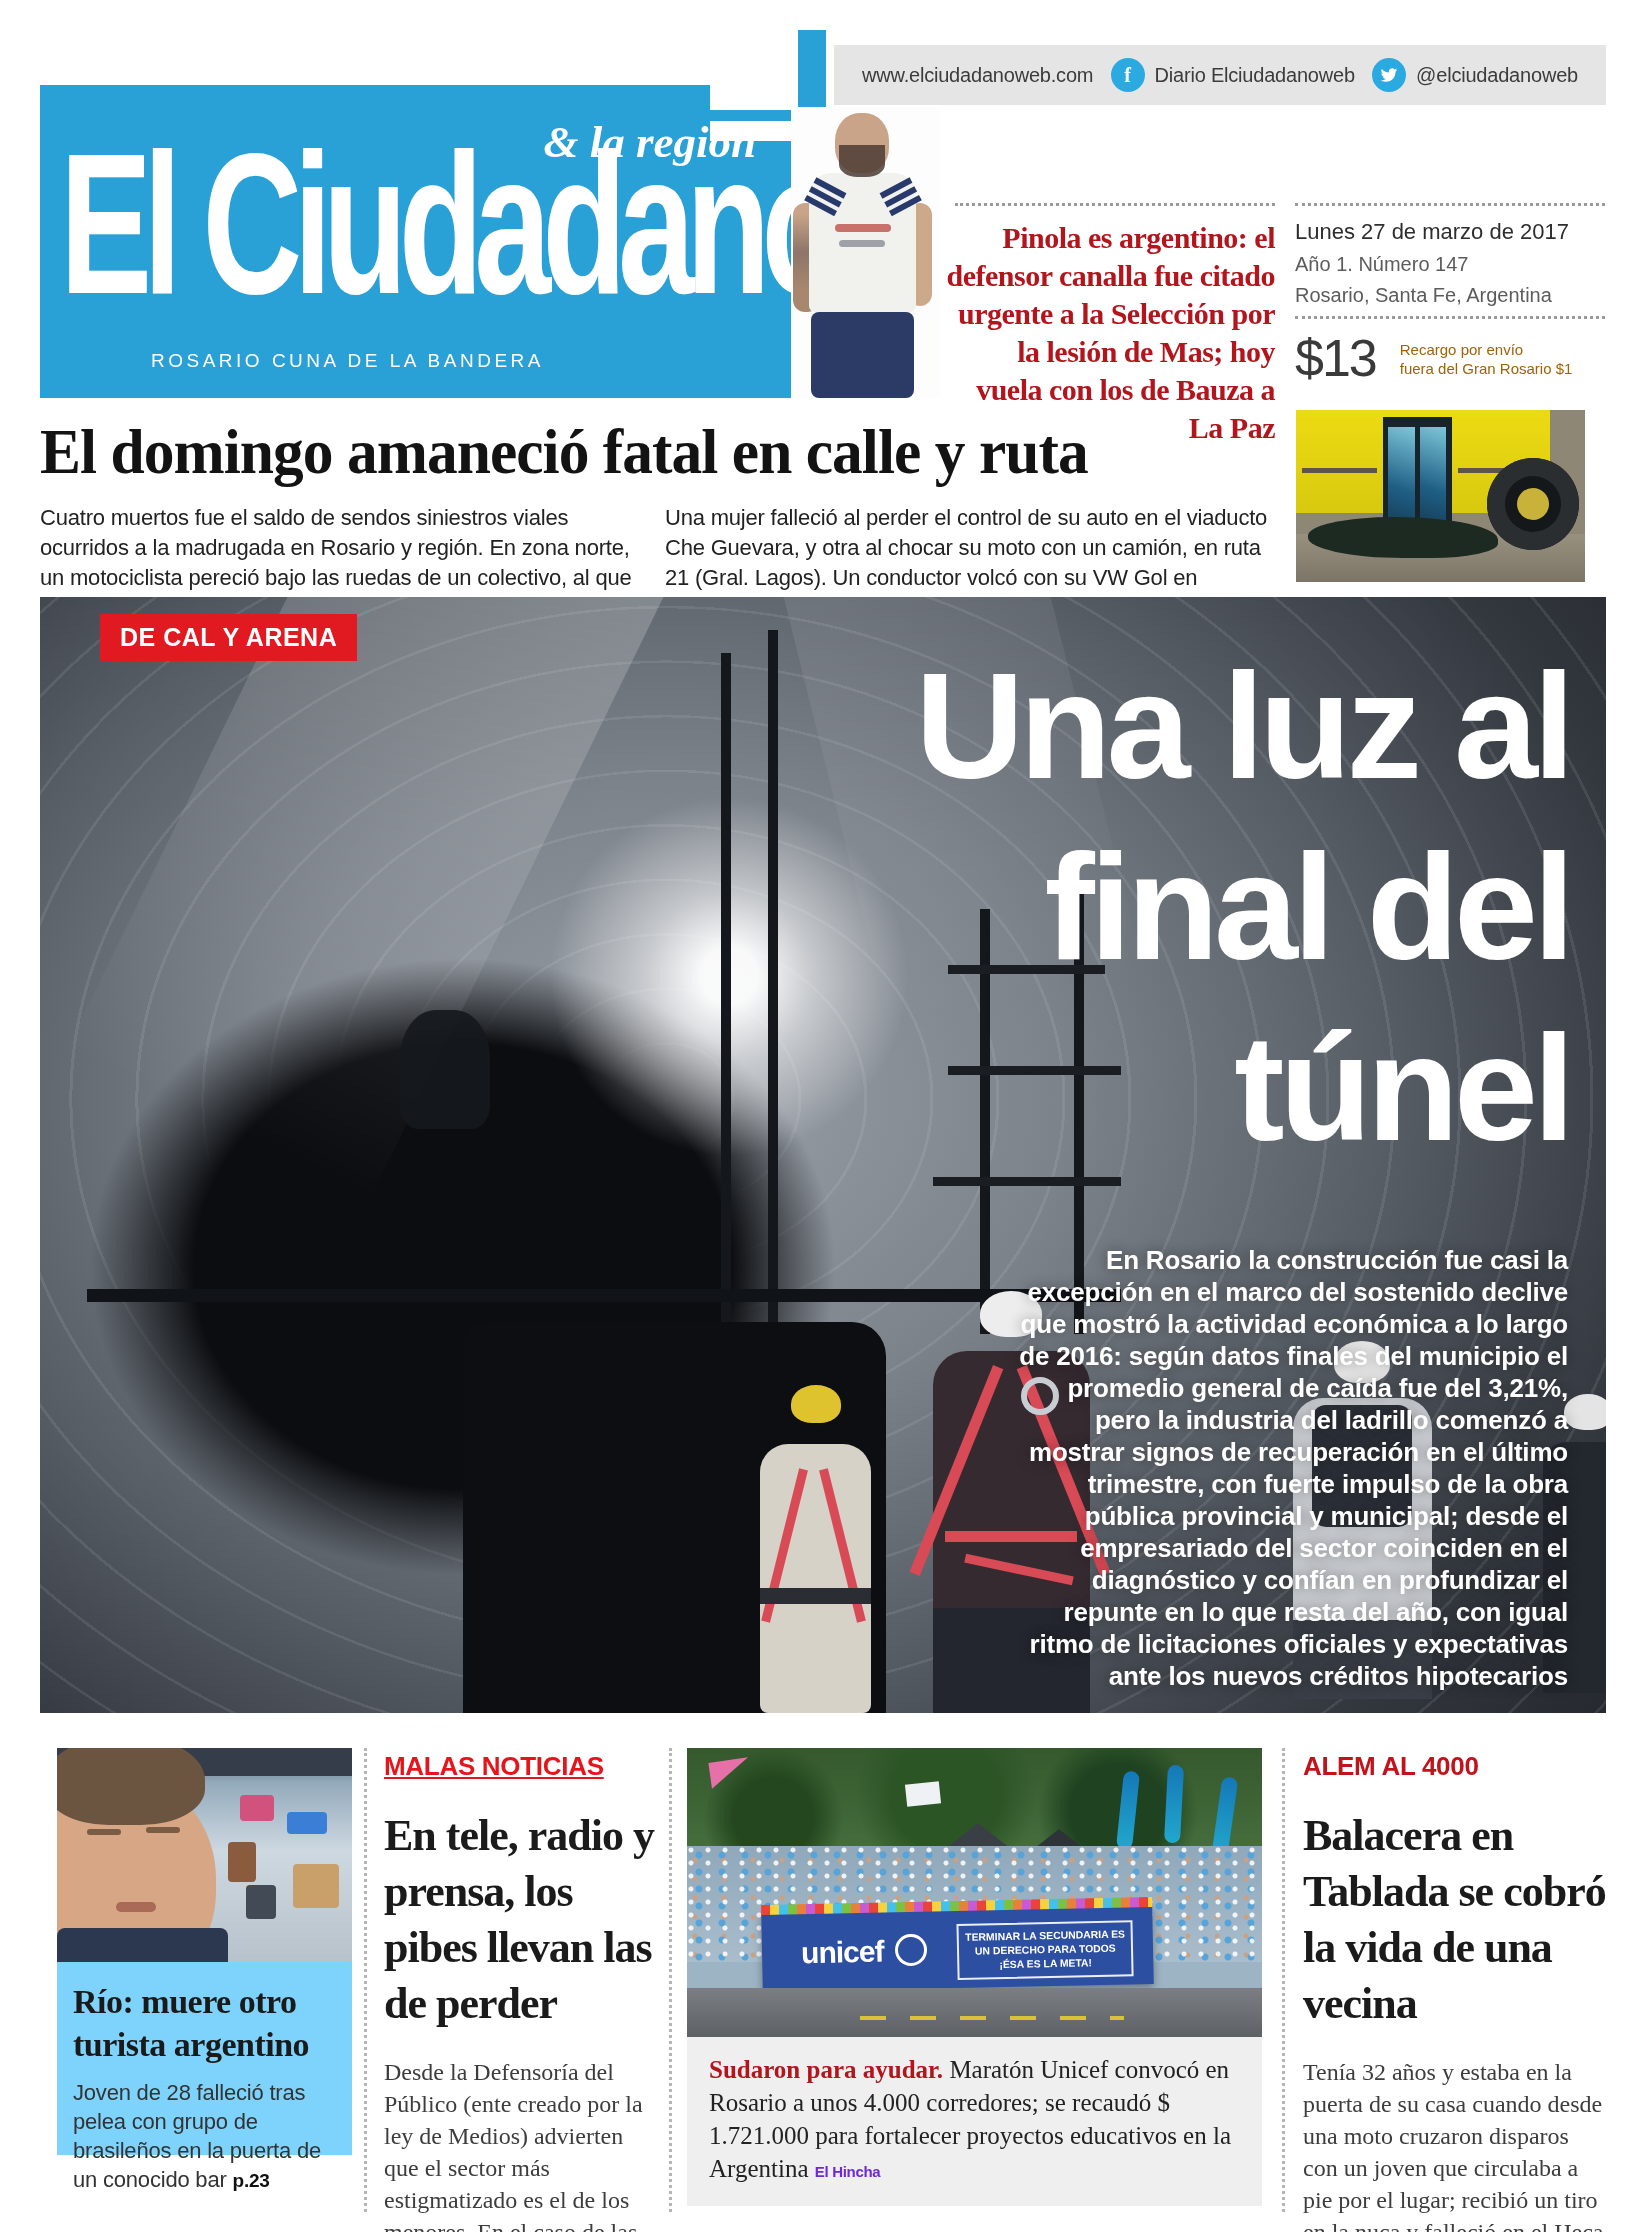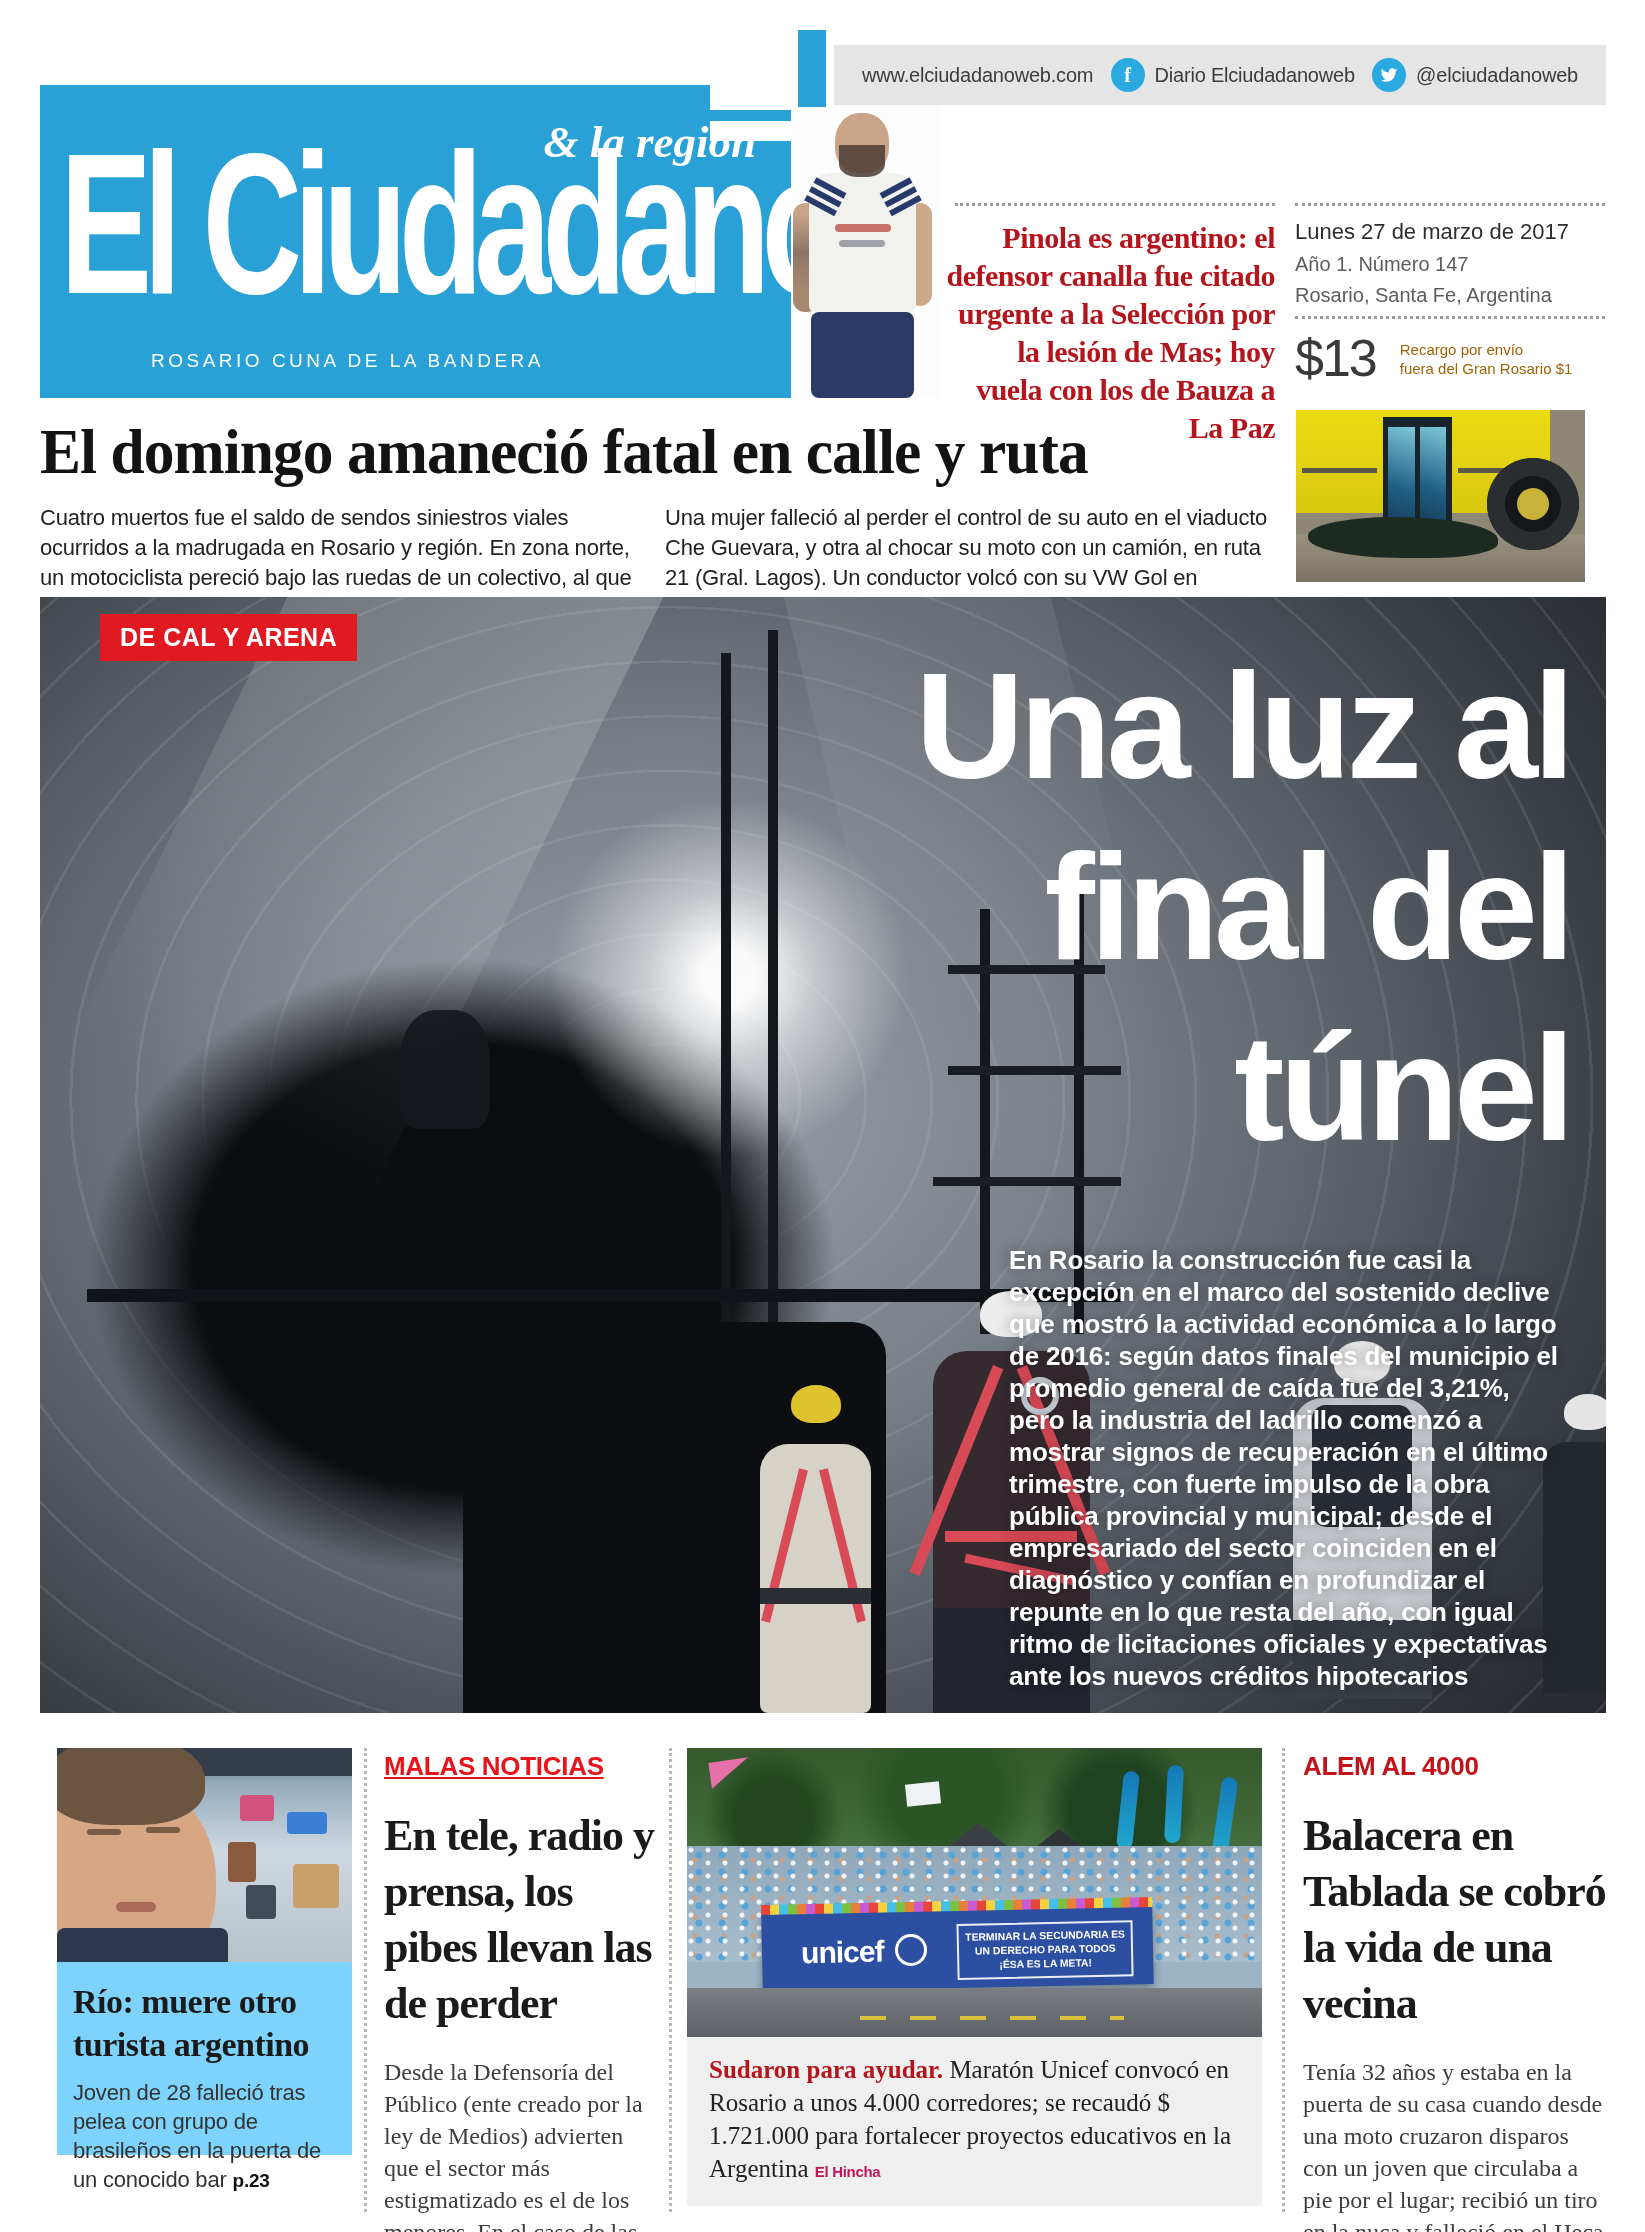--- a/index.html
+++ b/index.html
@@ -92,21 +92,21 @@
   .worker{position:absolute;}
   .helmet{position:absolute;left:50%;transform:translateX(-50%);border-radius:50% 50% 42% 42%;}
   .body{position:absolute;left:0;bottom:0;width:100%;}
   .strap{position:absolute;background:#d84a55;}
 
   #tun-kicker{position:absolute;left:60px;top:17px;background:#e11a22;color:#fff;font-weight:bold;
               font-size:25px;letter-spacing:0.5px;padding:9px 20px;}
   #tun-headline{position:absolute;right:36px;top:38px;text-align:right;color:#fff;font-weight:bold;
                 font-size:151px;line-height:181px;letter-spacing:-5px;}
   #tun-headline span{display:block;}
-  #tun-body{position:absolute;right:38px;top:647px;width:559px;text-align:left;color:#fff;
+  #tun-body{position:absolute;right:38px;top:647px;width:559px;text-align:right;color:#fff;
             font-weight:bold;font-size:26px;line-height:32px;letter-spacing:-0.2px;
             text-shadow:0 0 14px rgba(0,0,0,.45);}
 
   
   .vdot{border-left:3px dotted #b5b5b5;width:0;height:464px;top:1748px;}
   .kicker{font-weight:bold;font-size:26px;letter-spacing:-0.3px;}
   .brief-title{font-family:"Liberation Serif",serif;font-weight:bold;color:#1a1a1a;letter-spacing:-0.5px;}
   .brief-body{font-family:"Liberation Serif",serif;color:#3d3d3d;}
   .sansref{font-family:"Liberation Sans",sans-serif;font-weight:bold;font-size:19px;color:#111;}
 
@@ -162,21 +162,21 @@
   .mar-logo{position:absolute;left:34%;top:30%;width:26px;height:26px;border:3px solid #fff;border-radius:50%;}
   .mar-slogan{position:absolute;right:5%;top:18%;width:42%;border:2px solid rgba(255,255,255,.9);color:#fff;
       font-weight:bold;font-size:10.4px;line-height:14px;text-align:center;padding:5px 4px;}
   .mar-road{position:absolute;left:0;bottom:0;width:100%;height:17%;background:linear-gradient(180deg,#7b7f83,#5d6165);}
   .mar-dash{position:absolute;left:30%;bottom:6%;width:46%;height:4px;
       background:repeating-linear-gradient(90deg,#d8c23a 0 26px,transparent 26px 50px);}
 
   #caption{left:687px;top:2037px;width:575px;background:#efefef;box-sizing:border-box;padding:16px 22px 18px 22px;
            font-family:"Liberation Serif",serif;font-size:25px;line-height:33px;color:#222;}
   .cap-lead{color:#b4151c;font-weight:bold;}
-  .cap-credit{font-family:"Liberation Sans",sans-serif;font-weight:bold;font-size:15px;color:#be185d;letter-spacing:-0.3px;}
+  .cap-credit{font-family:"Liberation Sans",sans-serif;font-weight:bold;font-size:15px;color:#6d28d9;letter-spacing:-0.3px;}
 </style>
 </head>
 <body>
 
 <div id="page">
 
   <div id="topbar" class="abs">
     <div class="tb-item">
       <span>www.elciudadanoweb.com</span>
     </div>

